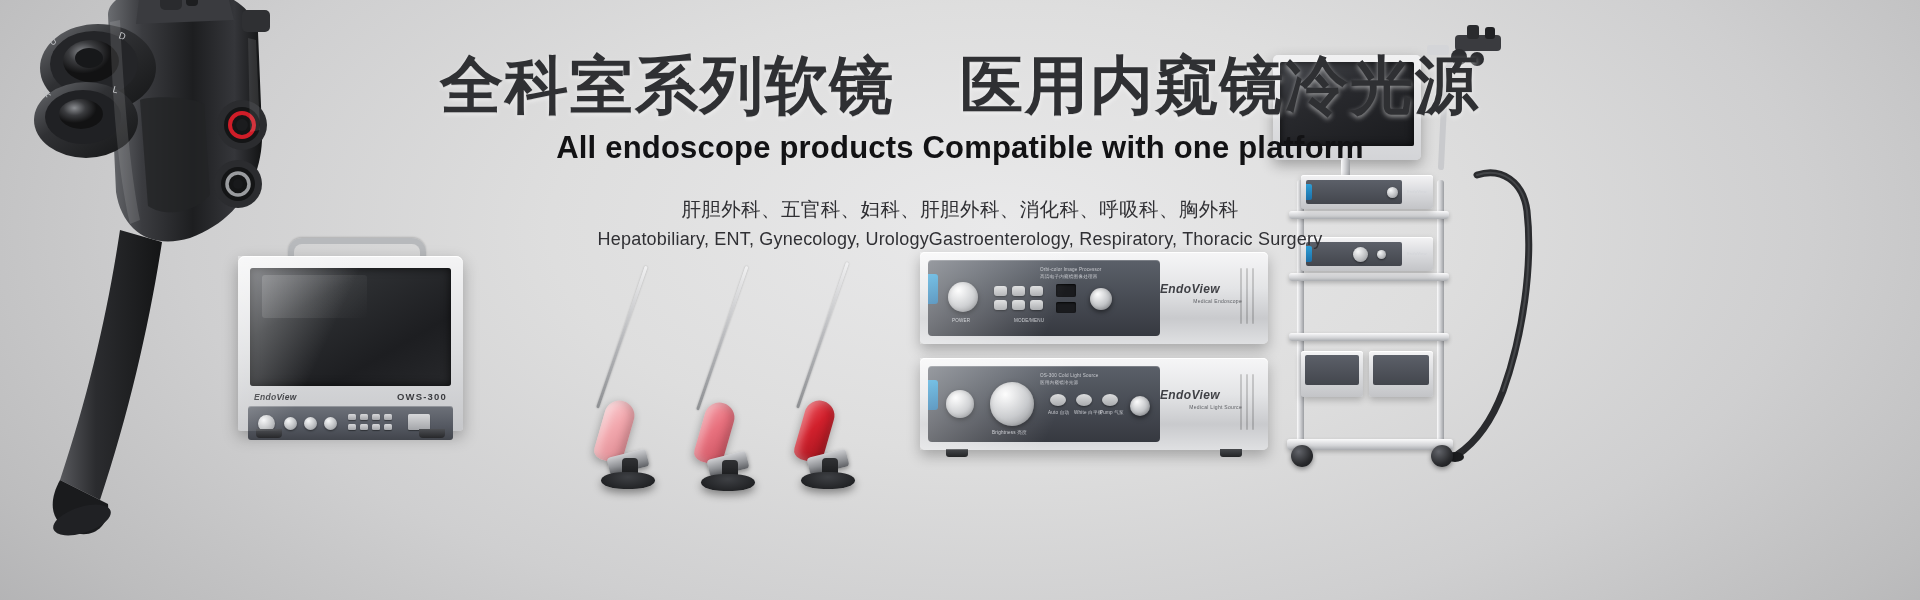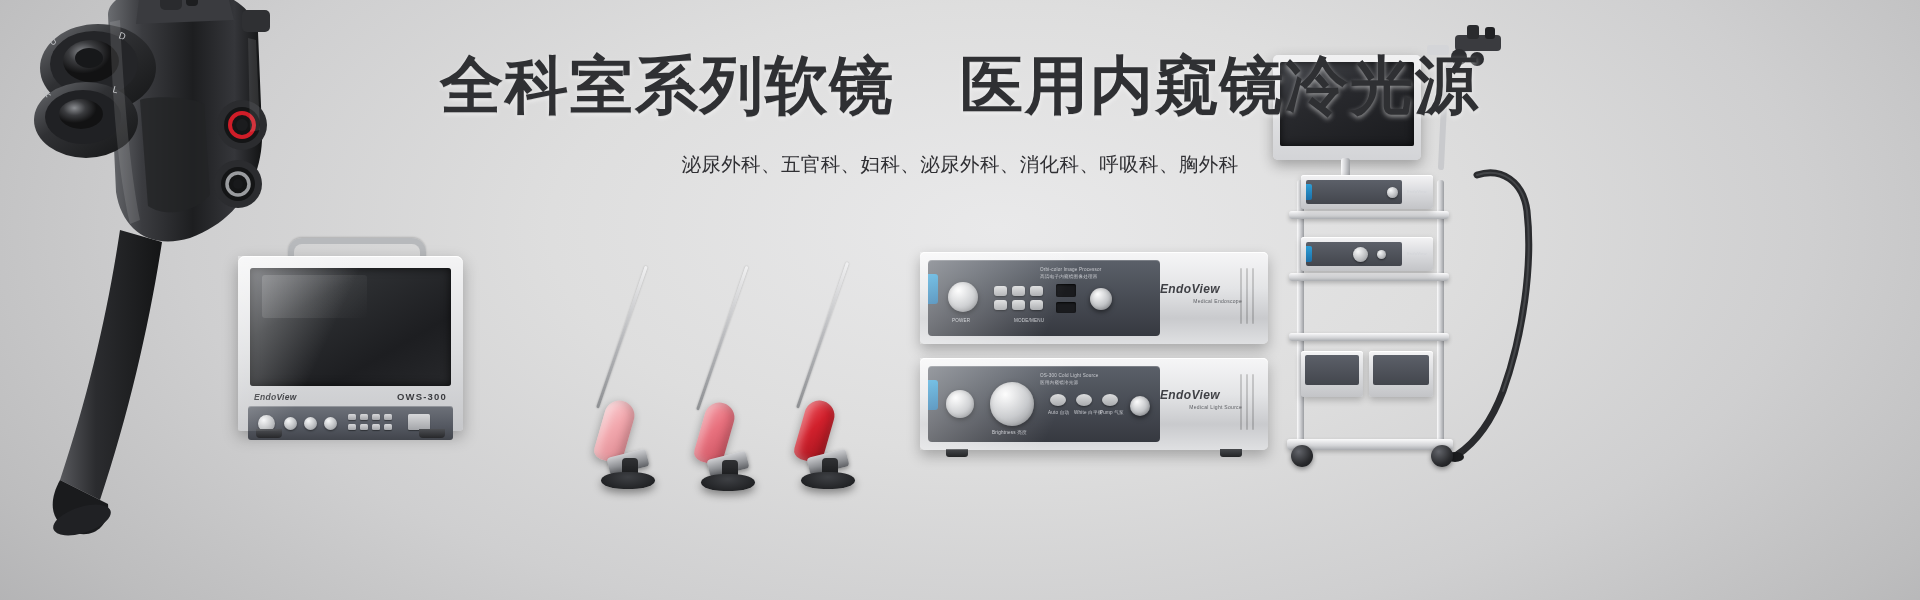--- a/index.html
+++ b/index.html
@@ -160,21 +160,23 @@
 </style>
 </head>
 <body>
 
 <div class="textblock">
   <div class="headline">
     <span>全科室系列软镜</span>
     <span class="gap"></span>
     <span>医用内窥镜冷光源</span>
   </div>
-  <div class="deptline">泌尿外科、五官科、妇科、泌尿外科、消化科、呼吸科、胸外科</div>
+  <div class="subhead">All endoscope products Compatible with one platform</div>
+  <div class="deptline">肝胆外科、五官科、妇科、肝胆外科、消化科、呼吸科、胸外科</div>
+  <div class="depten">Hepatobiliary, ENT, Gynecology, UrologyGastroenterology, Respiratory, Thoracic Surgery</div>
 </div>
 
 <div id="endoscope-handle">
   <svg width="400" height="560" viewBox="0 0 400 560">
     <defs>
       <linearGradient id="gBody" x1="0" y1="0" x2="1" y2="0">
         <stop offset="0%" stop-color="#6a6c70"></stop>
           <stop offset="22%" stop-color="#3b3c40"></stop>
         <stop offset="55%" stop-color="#1d1e20"></stop>
           <stop offset="82%" stop-color="#35363a"></stop>

